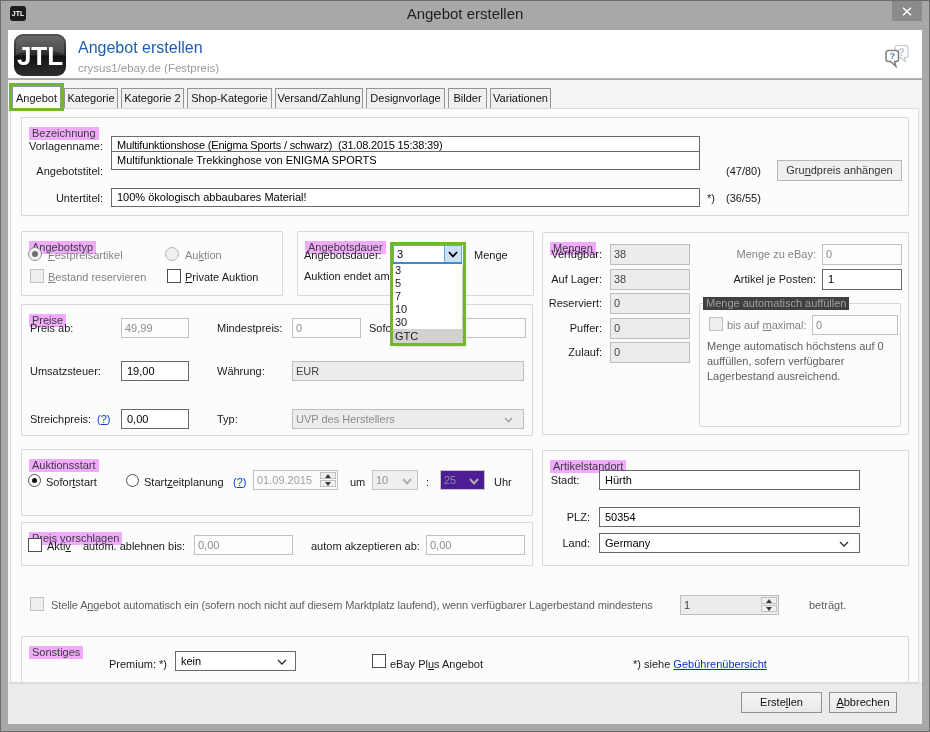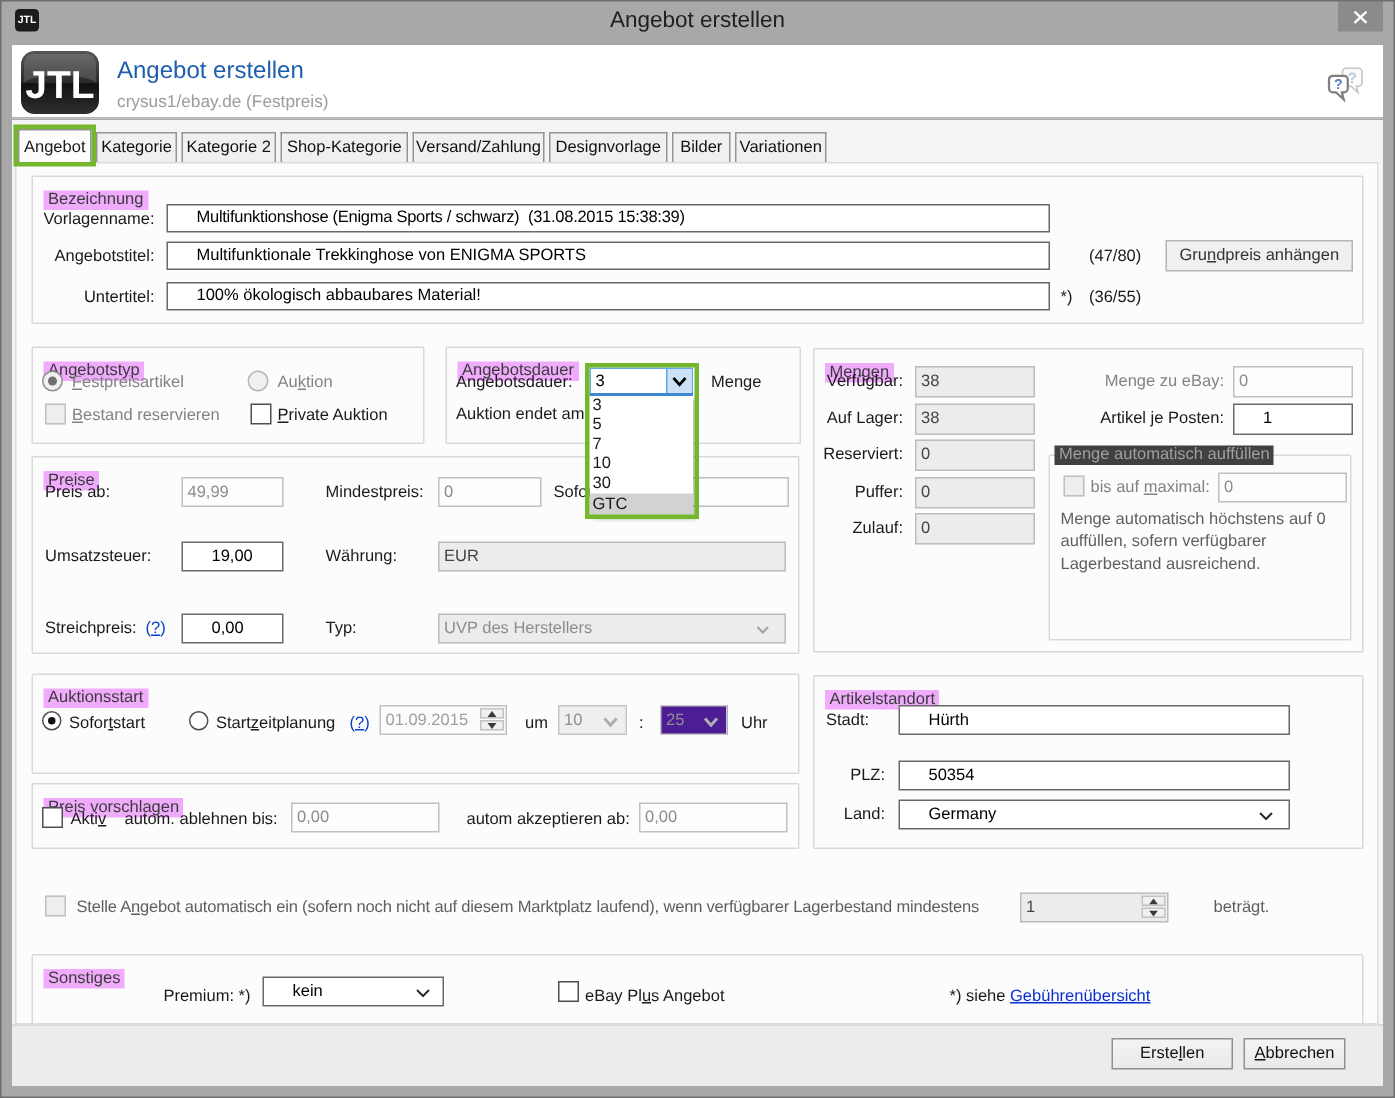--- a/index.html
+++ b/index.html
@@ -14,21 +14,21 @@
 #page { position:absolute; left:10px; top:108px; width:909px; height:575px; background:#fcfcfc; border:1px solid #dcdcdc; }
 #botbar { position:absolute; left:8px; top:683px; width:914px; height:41px; background:#ececec; border-top:1px solid #d9d9d9; }
 .tab { position:absolute; top:88px; height:20px; background:#f0f0f0; border:1px solid #949494; border-bottom:none; text-align:center; font-size:11px; line-height:19px; color:#111; }
 #atab { position:absolute; left:12px; top:86px; height:24px; background:#fcfcfc; border:1px solid #949494; border-bottom:none; z-index:5; text-align:center; line-height:22px; }
 #atabgreen { position:absolute; left:9px; top:83px; z-index:6; border:3px solid #74b72c; }
 .gb { position:absolute; border:1px solid #d9d9d9; border-radius:1px; }
 .gl { position:absolute; top:-7px; left:7px; background:#f0abfc; padding:0 3px; color:#3c3c3c; line-height:13px;margin-top:16px; }
 .gld { position:absolute; top:-7px; left:3px; background:#404040; padding:0 3px; color:#9f9f9f; line-height:13px; }
 .lbl { position:absolute; white-space:nowrap; color:#1a1a1a; }
 .dlbl { position:absolute; white-space:nowrap; color:#838383; }
-.inp { position:absolute; background:#fff; border:1px solid #696969; line-height:18px; padding:0 19px; white-space:nowrap; overflow:hidden; color:#000; height:20px; }
+.inp { position:absolute; background:#fff; border:1px solid #696969; line-height:18px; padding:0 5px; white-space:nowrap; overflow:hidden; color:#000; height:20px; }
 .dinp { position:absolute; background:#fdfdfd; border:1px solid #c0c0c0; line-height:18px; padding:0 3px; white-space:nowrap; overflow:hidden; color:#8d8d8d; height:20px; }
 .ginp { position:absolute; background:#ececec; border:1px solid #bdbdbd; line-height:18px; padding:0 3px; white-space:nowrap; overflow:hidden; color:#454545; height:20px; }
 .chk { position:absolute; width:14px; height:14px; background:#fff; border:1px solid #4f4f4f; }
 .dchk { position:absolute; width:14px; height:14px; background:#eeeeee; border:1px solid #c0c0c0; }
 .rad { position:absolute; width:13px; height:13px; border-radius:50%; background:#fff; border:1px solid #4f4f4f; }
 .drad { position:absolute; width:14px; height:14px; border-radius:50%; background:#f0f0f0; border:1px solid #b5b5b5; }
 .btn { position:absolute; background:linear-gradient(#f4f4f4,#e9e9e9); border:1px solid #919191; text-align:center; color:#111; font-size:11px; }
 u { text-decoration:underline; }
 .qm { color:#0a41c9; white-space:nowrap; position:absolute; }
 .link { color:#0a2fd0; text-decoration:underline; }
@@ -80,21 +80,21 @@
   <div class="tab" style="left:490px;width:61px">Variationen</div>
   <div id="atab" style="width:49px">Angebot</div>
   <div id="atabgreen" style="width:55px;height:28px"></div>
 
   <div class="gb" style="left:21px;top:117px;width:888px;height:99px">
       <div class="gl">Bezeichnung</div>
     </div>
   <div class="lbl" style="left:28px;top:140px;width:75px;text-align:right">Vorlagenname:</div>
   <div class="inp" style="left:111px;top:136px;width:589px;height:19px;line-height:17px;letter-spacing:-0.18px">Multifunktionshose (Enigma Sports / schwarz)&nbsp; (31.08.2015 15:38:39)</div>
   <div class="lbl" style="left:28px;top:165px;width:75px;text-align:right">Angebotstitel:</div>
-  <div class="inp" style="left:111px;top:161px;width:589px;height:19px;line-height:17px">Multifunktionale Trekkinghose von ENIGMA SPORTS</div>
+  <div class="inp" style="left:111px;top:151px;width:589px;height:19px;line-height:17px">Multifunktionale Trekkinghose von ENIGMA SPORTS</div>
   <div class="lbl" style="left:726px;top:165px">(47/80)</div>
   <div class="btn" style="left:777px;top:160px;width:125px;height:21px;line-height:19px;background:#f0f0f0;border-color:#b6b6b6;color:#333">Gru<u>n</u>dpreis anhängen</div>
   <div class="lbl" style="left:28px;top:192px;width:75px;text-align:right">Untertitel:</div>
   <div class="inp" style="left:111px;top:188px;width:589px;height:19px;line-height:17px">100% ökologisch abbaubares Material!</div>
   <div class="lbl" style="left:707px;top:192px">*)</div>
   <div class="lbl" style="left:726px;top:192px">(36/55)</div>
 
   <div class="gb" style="left:21px;top:231px;width:262px;height:65px">
       <div class="gl">Angebotstyp</div>
     </div>

